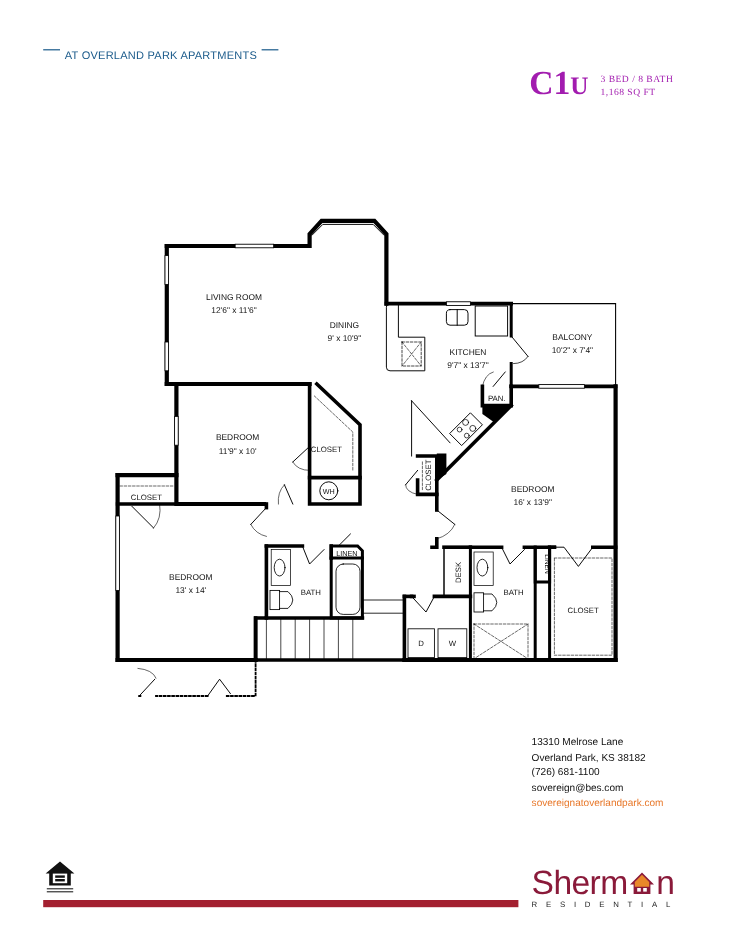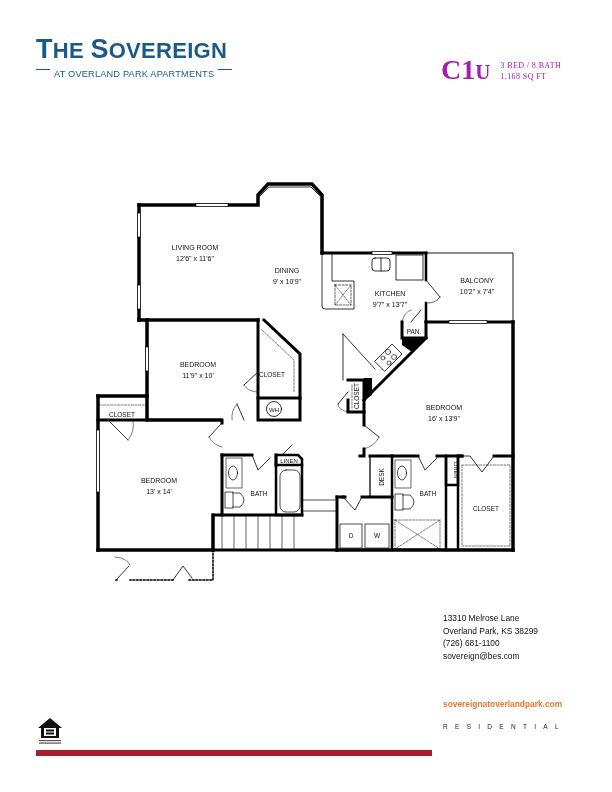--- a/index.html
+++ b/index.html
@@ -9,32 +9,31 @@
   .brand-title .big { font-size:27px; }
   .brand-sub { display:flex; align-items:flex-start; gap:4px; margin-top:5px; color:#1a5a8a; font-size:9.2px; letter-spacing:0.2px; white-space:nowrap; }
   .brand-sub .dash { display:inline-block; width:14px; height:1px; background:#1a5a8a; }
   .plan-id { position:absolute; left:441px; top:56px; display:flex; align-items:center; gap:10px; color:#a21caf;font-family:Liberation Serif, serif; }
   .plan-code { font-size:28px; font-weight:bold; line-height:28px; }
   .plan-code .u { font-size:21px; }
   .plan-meta { font-size:8px; line-height:11px; letter-spacing:0.4px; }
   .floorplan { position:absolute; left:0; top:0; width:612px; height:792px; }
   .floorplan text { font-family:"Liberation Sans", sans-serif; fill:#111; }
   .contact { position:absolute; left:443px; top:612px; font-size:8.4px; line-height:12.7px; color:#111; }
-  .contact .web { color:#e8782a; font-weight:bold;margin-top:35px; }
+  .contact .web { color:#e8782a; font-weight:normal; }
   .eho { position:absolute; left:36px; top:716px; width:28px; }
   .red-bar { position:absolute; left:36px; top:750px; width:396px; height:6px; background:#a32030; }
   .sherman { position:absolute; left:443px; top:722px; width:140px; }
   .sherman-name { color:#8a1a3a; font-size:28px; line-height:28px; letter-spacing:-0.5px; display:flex; align-items:flex-end; }
   .sherman-res { font-size:6.5px; letter-spacing:7.3px; color:#222; margin-top:1px; white-space:nowrap; }
 </style>
 </head>
 <body>
 
 <div class="brand">
-  <div class="brand-title"><span class="big">T</span><span>HE </span><span class="big">S</span><span>OVEREIGN</span></div>
   <div class="brand-sub">
     <span class="dash"></span>
     <span>AT OVERLAND PARK APARTMENTS</span>
     <span class="dash"></span>
   </div>
 </div>
 
 <div class="plan-id">
   <div class="plan-code"><span>C1</span><span class="u">U</span></div>
   <div class="plan-meta">
@@ -228,34 +227,44 @@
     <text x="351" y="538">D</text>
     <text x="377" y="538">W</text>
     <text transform="translate(359,396) rotate(-90)">CLOSET</text>
     <text transform="translate(384,477) rotate(-90)">DESK</text>
     <text transform="translate(454,470) rotate(90)" font-size="5.5">LINEN</text>
   </g>
 </svg>
 
 <div class="contact">
   <div>13310 Melrose Lane</div>
-  <div>Overland Park, KS 38299</div>
+  <div>Overland Park, KS 38182</div>
   <div>(726) 681-1100</div>
   <div>sovereign@bes.com</div>
   <div class="web">sovereignatoverlandpark.com</div>
 </div>
 
 <div class="eho">
   <svg width="28" height="30" viewBox="0 0 28 30">
     <path d="M14 2 L26 12 L23 12 L23 22 L5 22 L5 12 L2 12 Z" fill="#111"></path>
     <rect x="8" y="12" width="12" height="8" fill="#fff"></rect>
     <rect x="10" y="13.5" width="8" height="2" fill="#111"></rect>
     <rect x="10" y="16.5" width="8" height="2" fill="#111"></rect>
     <rect x="3" y="24" width="22" height="1.2" fill="#555"></rect>
     <rect x="3" y="26.5" width="22" height="1.2" fill="#555"></rect>
   </svg>
 </div>
 
 <div class="red-bar"></div>
 
 <div class="sherman">
+  <div class="sherman-name">
+    <span>Sherm</span>
+    <svg width="22" height="22" viewBox="0 0 22 22" style="margin:0 1px 3px 1px;">
+      <path d="M11 2 L21 12 L18 12 L18 20 L4 20 L4 12 L1 12 Z" fill="#8a1a3a"></path>
+      <path d="M11 4 L17 10 L17 14 L5 14 L5 10 Z" fill="#e8882a"></path>
+      <rect x="7" y="15" width="3" height="3" fill="#fff"></rect>
+      <rect x="12" y="15" width="3" height="3" fill="#fff"></rect>
+    </svg>
+    <span>n</span>
+  </div>
   <div class="sherman-res">RESIDENTIAL</div>
 </div>
 
 </body></html>

